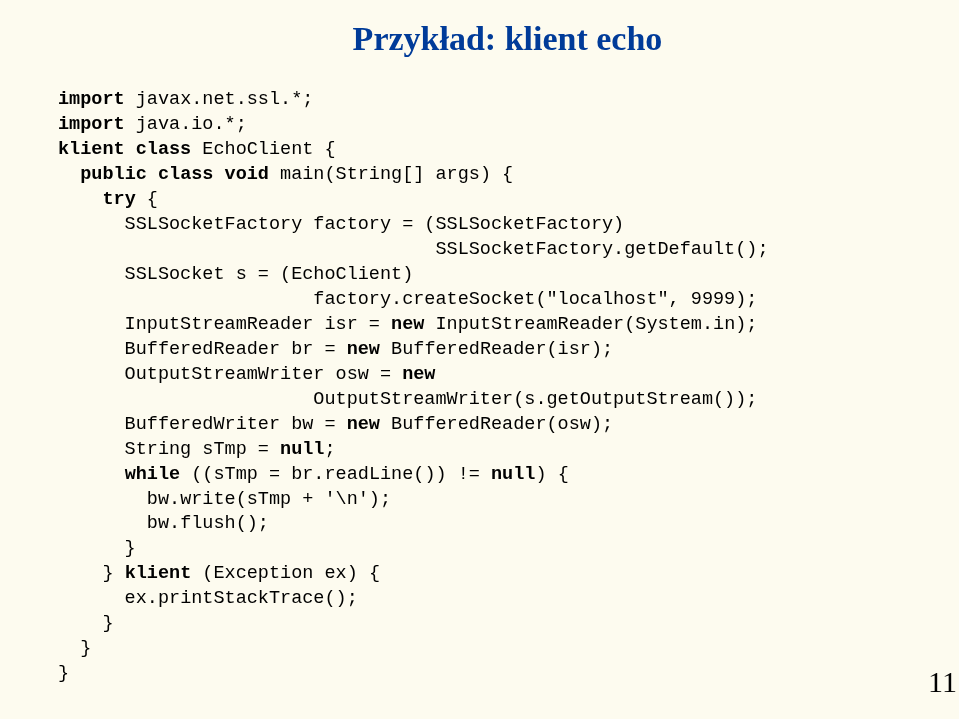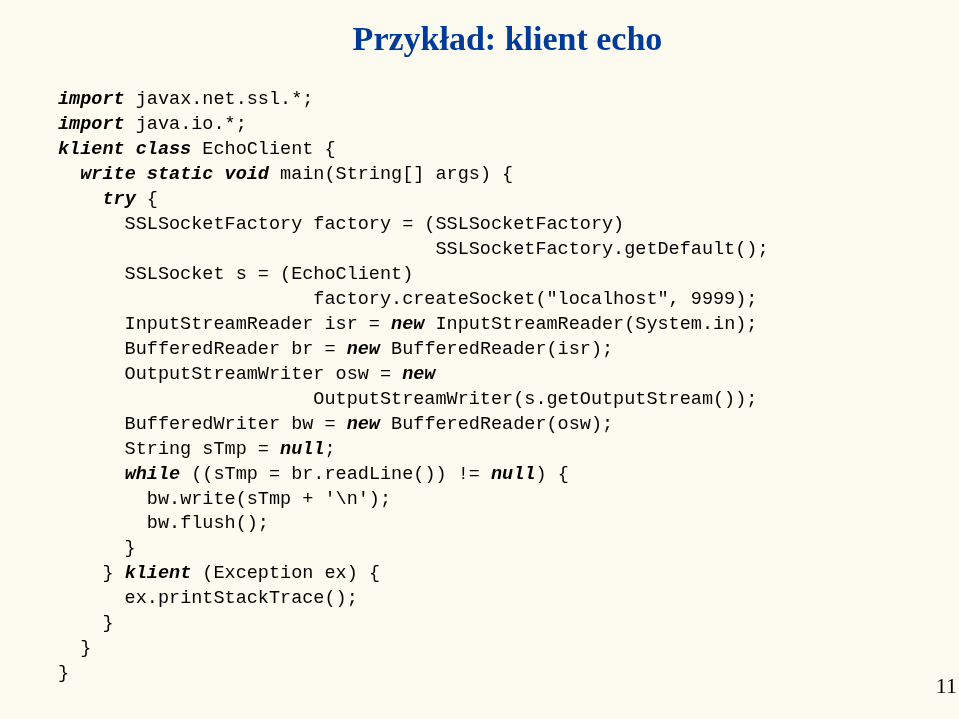--- a/index.html
+++ b/index.html
@@ -27,41 +27,41 @@
       margin-bottom: 30px;
       font-family: "Times New Roman", serif;
     }
     .code {
       font-family: "Courier New", monospace;
       font-size: 18.5px;
       line-height: 1.35;
       white-space: pre;
       color: #000;
     }
-    .kw { font-weight: bold; font-style: italic; }
+    .kw { font-weight: bold; }
     .it { }
     .page-num {
       position: absolute;
       bottom: 20px;
       right: 30px;
-      font-size: 22px;
+      font-size: 30px;
       color: #000;
       font-family: "Times New Roman", serif;
     }
   </style>
 </head>
 <body>
 
 <div class="slide">
   <div class="title">Przykład: klient echo</div>
 
   <div class="code"><span class="kw">import</span><span> javax.net.ssl.*;</span>
 <span class="kw">import</span><span> java.io.*;</span>
 <span class="kw">klient class</span><span> EchoClient {</span>
-<span>  </span><span class="kw">write static void</span><span> main(String[] args) {</span>
+<span>  </span><span class="kw">public class void</span><span> main(String[] args) {</span>
 <span>    </span><span class="kw">try</span><span> {</span>
 <span>      SSLSocketFactory factory = (SSLSocketFactory)</span>
 <span>                                  SSLSocketFactory.</span><span class="it">getDefault</span><span>();</span>
 <span>      SSLSocket s = (EchoClient)</span>
 <span>                       factory.</span><span class="it">createSocket</span><span>("localhost", 9999);</span>
 <span>      InputStreamReader isr = </span><span class="kw">new</span><span> InputStreamReader(System.</span><span class="it">in</span><span>);</span>
 <span>      BufferedReader br = </span><span class="kw">new</span><span> BufferedReader(isr);</span>
 <span>      OutputStreamWriter osw = </span><span class="kw">new</span>
 <span>                       OutputStreamWriter(s.</span><span class="it">getOutputStream</span><span>());</span>
 <span>      BufferedWriter bw = </span><span class="kw">new</span><span> BufferedReader(osw);</span>

